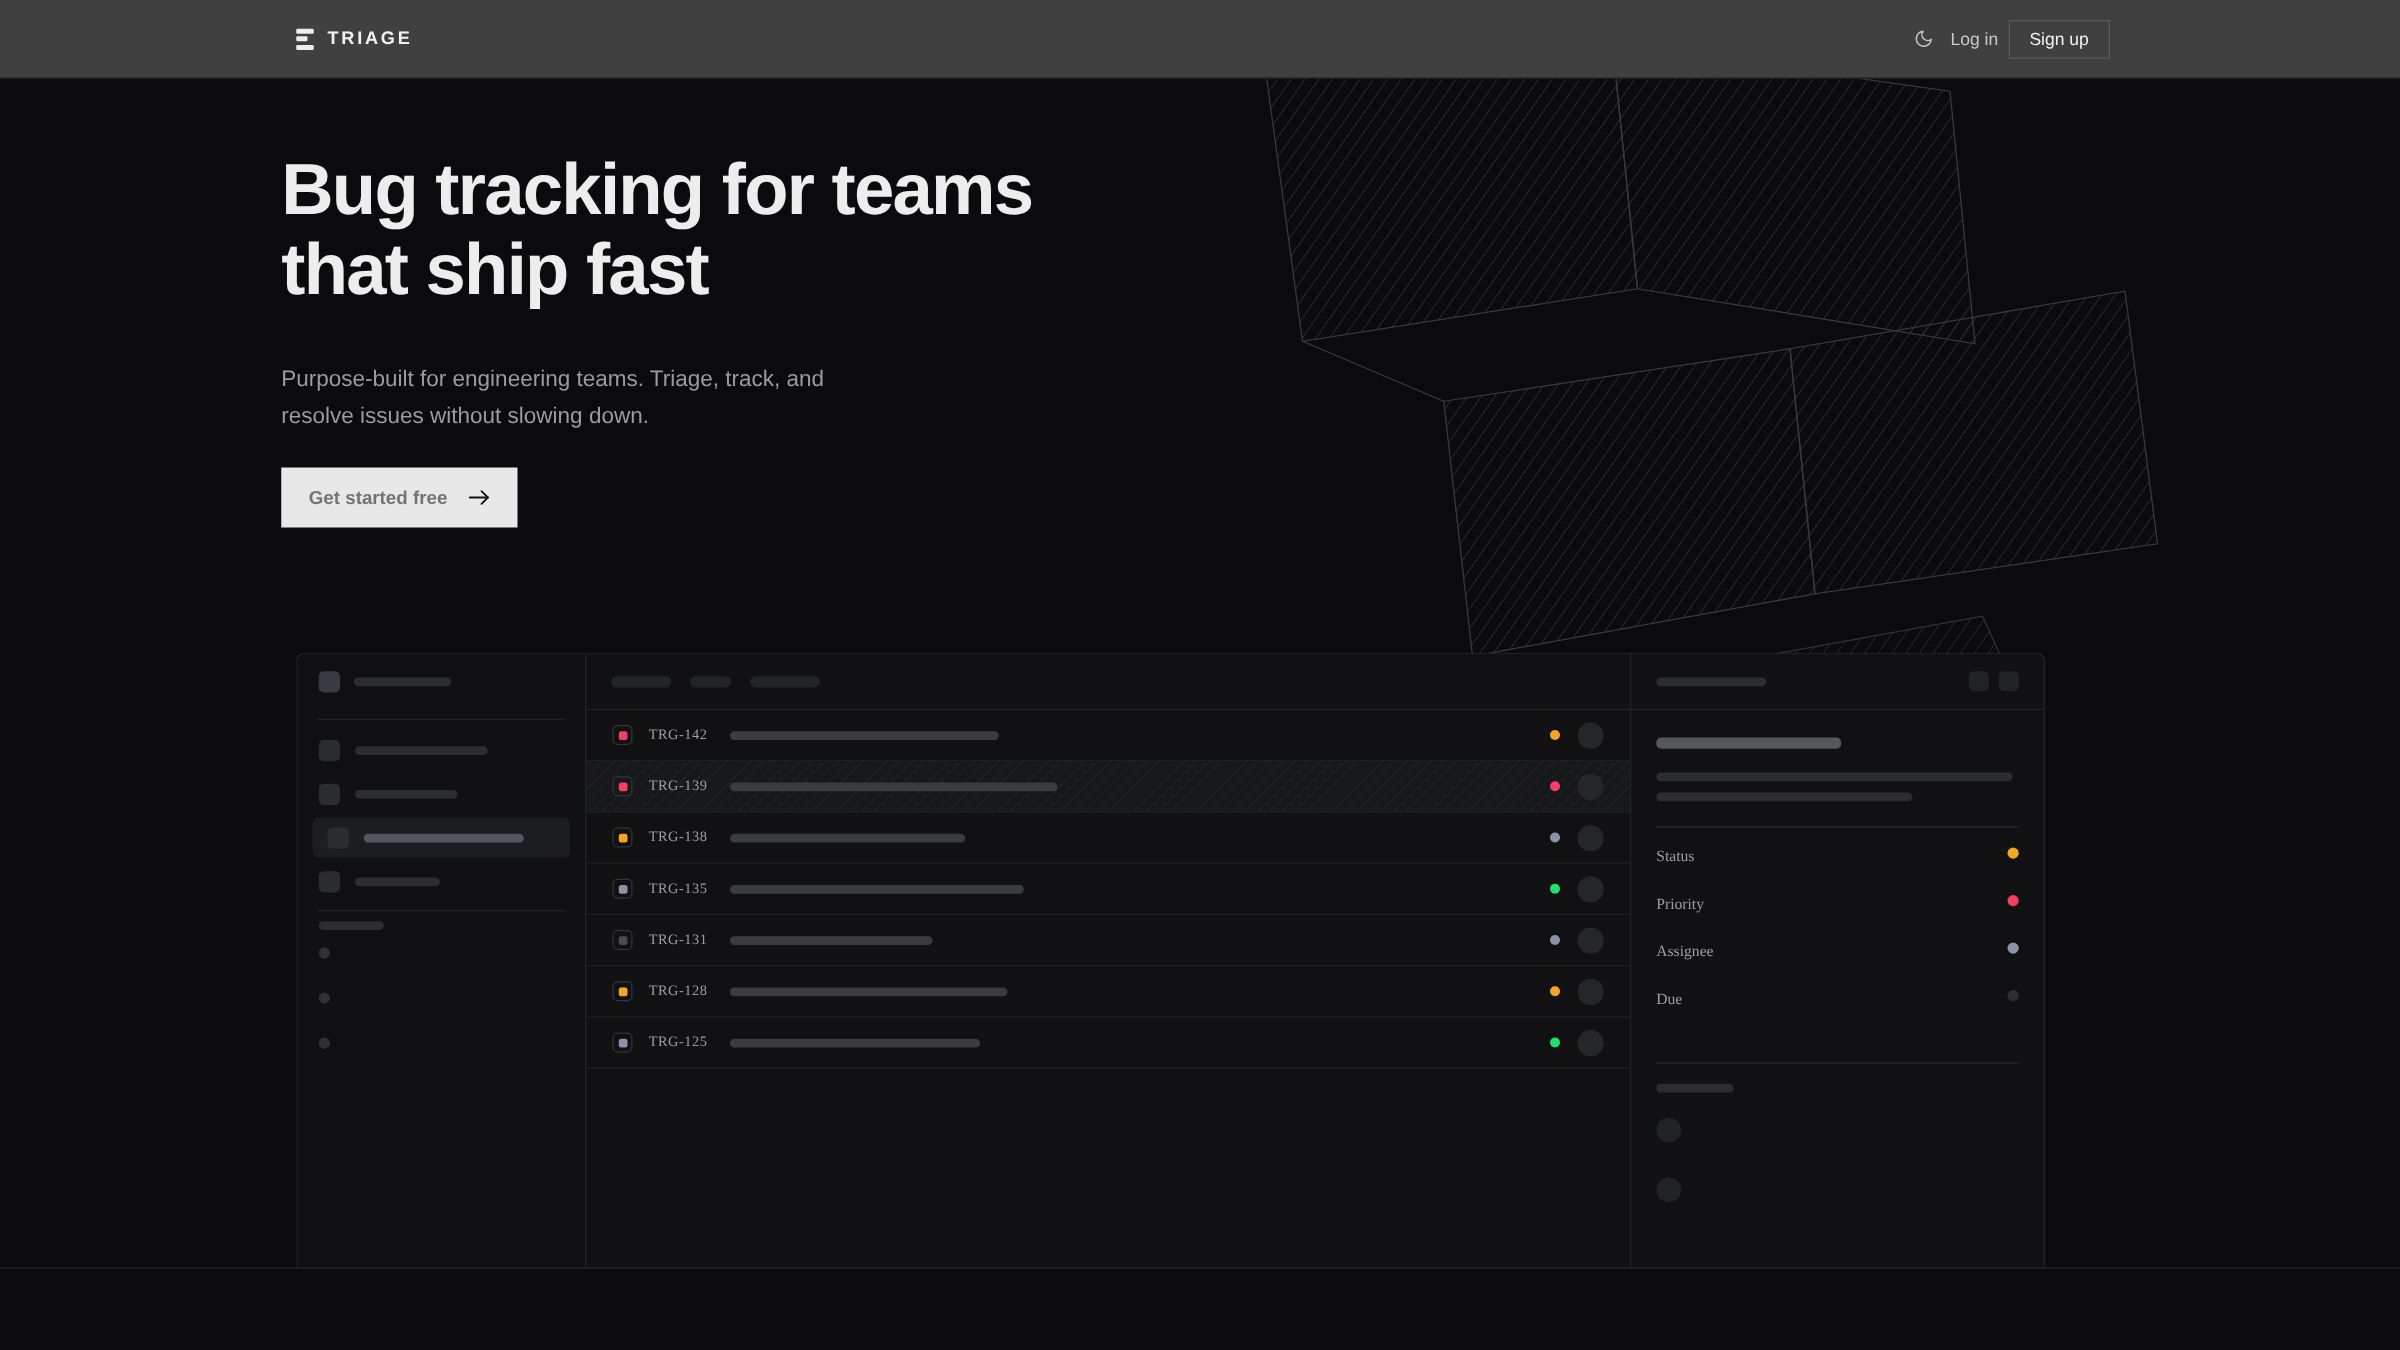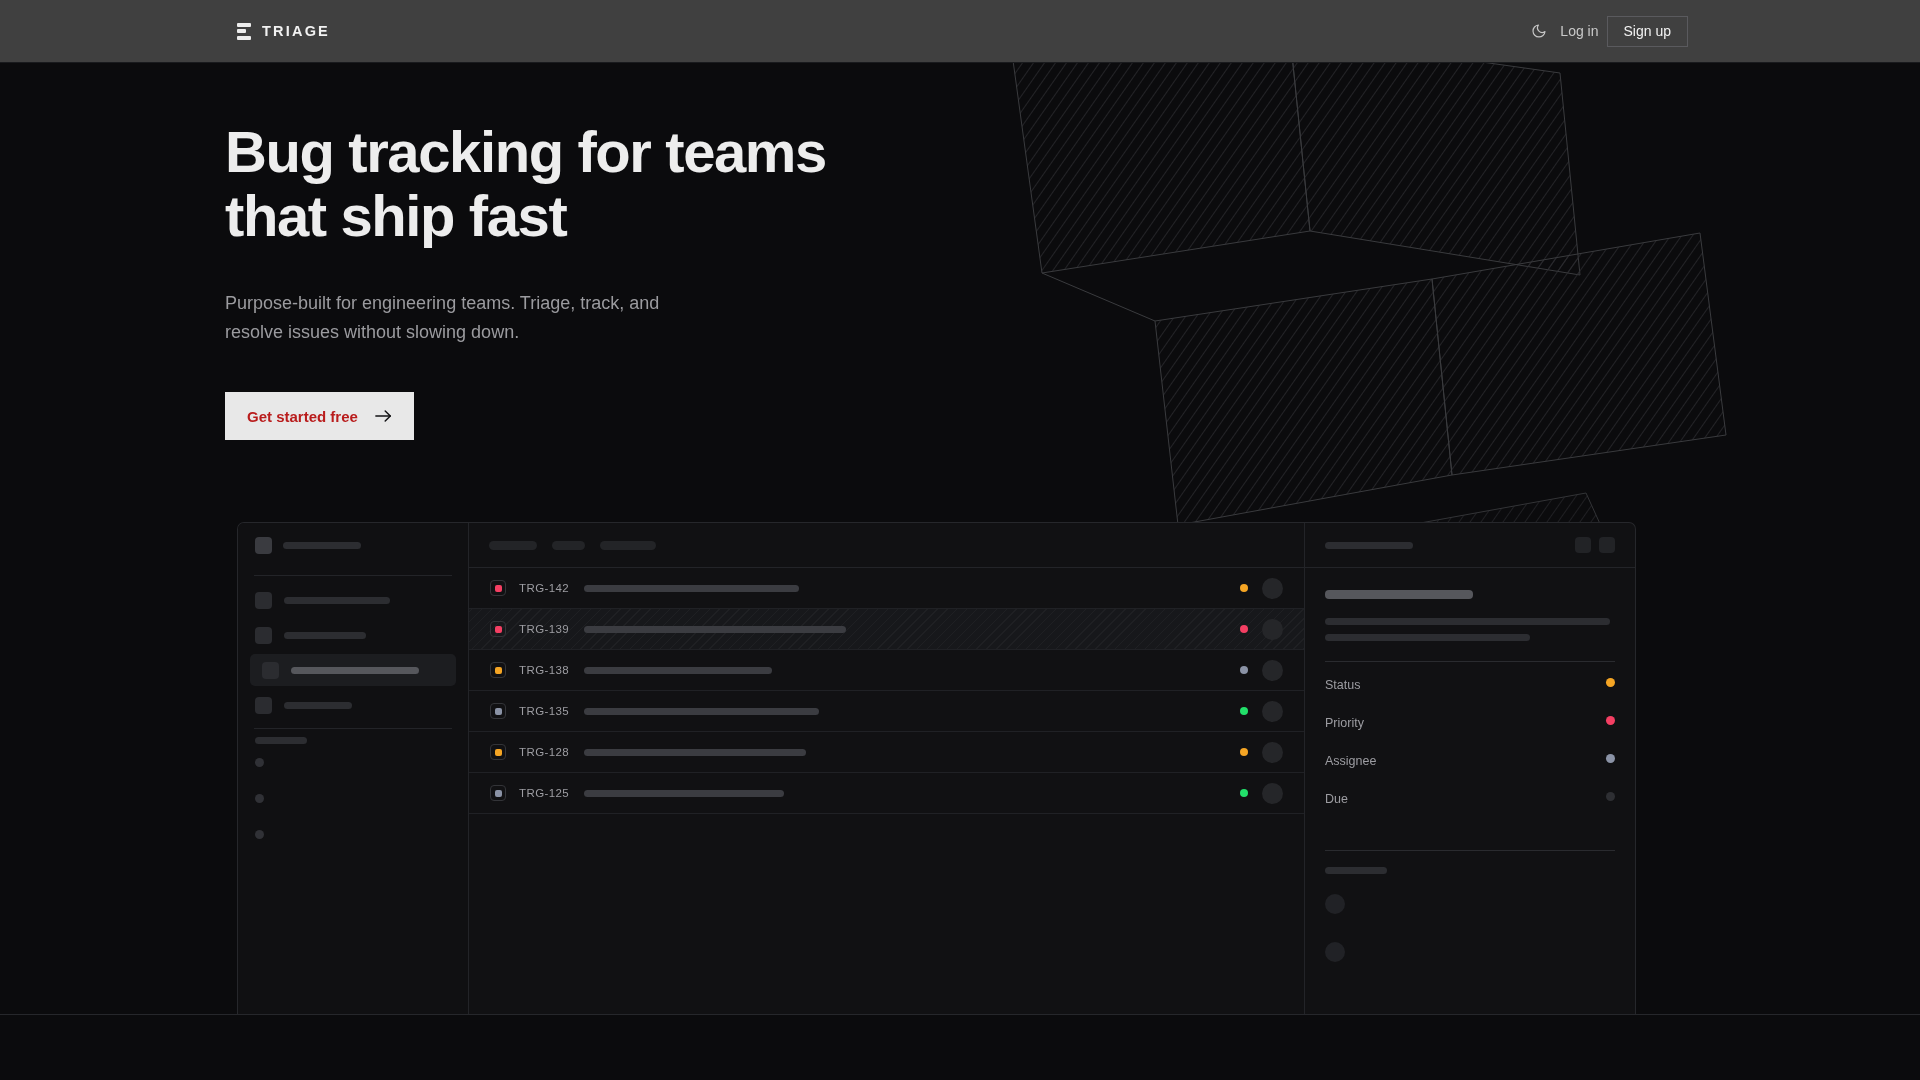--- a/index.html
+++ b/index.html
@@ -43,38 +43,38 @@
   .hero h1 {
     font-size:58px; line-height:1.11; font-weight:700;
     letter-spacing:-1.4px; color:#ededed;
     white-space:pre-line;
   }
   .hero p {
     margin-top:40px; font-size:18px; line-height:1.62; color:#9b9b9f;
     max-width:470px; white-space:pre-line;
   }
   .cta {
-    margin-top:45px; display:inline-flex; align-items:center; gap:17px;
-    background:#e8e8e8; color:#b91c1c;
+    margin-top:27px; display:inline-flex; align-items:center; gap:17px;
+    background:#e8e8e8; color:#737373;
     padding:0 22px; height:48px;
     font-size:15px; font-weight:700; cursor:pointer;
     font-family:"Liberation Sans", sans-serif; border:none;justify-content:flex-end;
   }
 
   
   .decor { position:absolute; left:0; top:63px; width:1920px; height:540px; overflow:hidden; z-index:1; pointer-events:none; }
 
   
   .mock {
     position:absolute; left:237px; top:522px;
     width:1399px; height:492px;
     border:1px solid #26272b; border-bottom:none;
     border-radius:7px 7px 0 0;
     background:#111113;
-    display:flex; overflow:hidden; z-index:5;
+    display:flex; overflow:hidden; z-index:5;font-family:Liberation Serif, serif;
   }
 
   
   .mk-side { width:231px; border-right:1px solid #232428; padding:0; flex:none; background:#101012; }
   .mk-side-top { height:45px; display:flex; align-items:center; gap:11px; padding:0 17px; }
   .sq { width:17px; height:17px; border-radius:4px; background:#3a3b40; flex:none; }
   .sq-dim { background:#2b2c30; }
   .bar { height:7px; border-radius:4px; background:#2c2d31; }
   .bar-lt { background:#56575c; }
   .side-div { height:1px; background:#232428; margin:7px 16px 8px; }
@@ -269,20 +269,31 @@
           </span>
           <span class="trg">TRG-135</span>
           <span class="title-bar" style="width:235px"></span>
           <span class="row-right">
             <span class="st-dot" style="background:#22e06a"></span>
             <span class="av"></span>
           </span>
         </div>
         <div class="row">
           <span class="pri">
+            <i style="background:#4a4b50"></i>
+          </span>
+          <span class="trg">TRG-131</span>
+          <span class="title-bar" style="width:162px"></span>
+          <span class="row-right">
+            <span class="st-dot" style="background:#8b93a6"></span>
+            <span class="av"></span>
+          </span>
+        </div>
+        <div class="row">
+          <span class="pri">
             <i style="background:#f5a524"></i>
           </span>
           <span class="trg">TRG-128</span>
           <span class="title-bar" style="width:222px"></span>
           <span class="row-right">
             <span class="st-dot" style="background:#f5a524"></span>
             <span class="av"></span>
           </span>
         </div>
         <div class="row">

